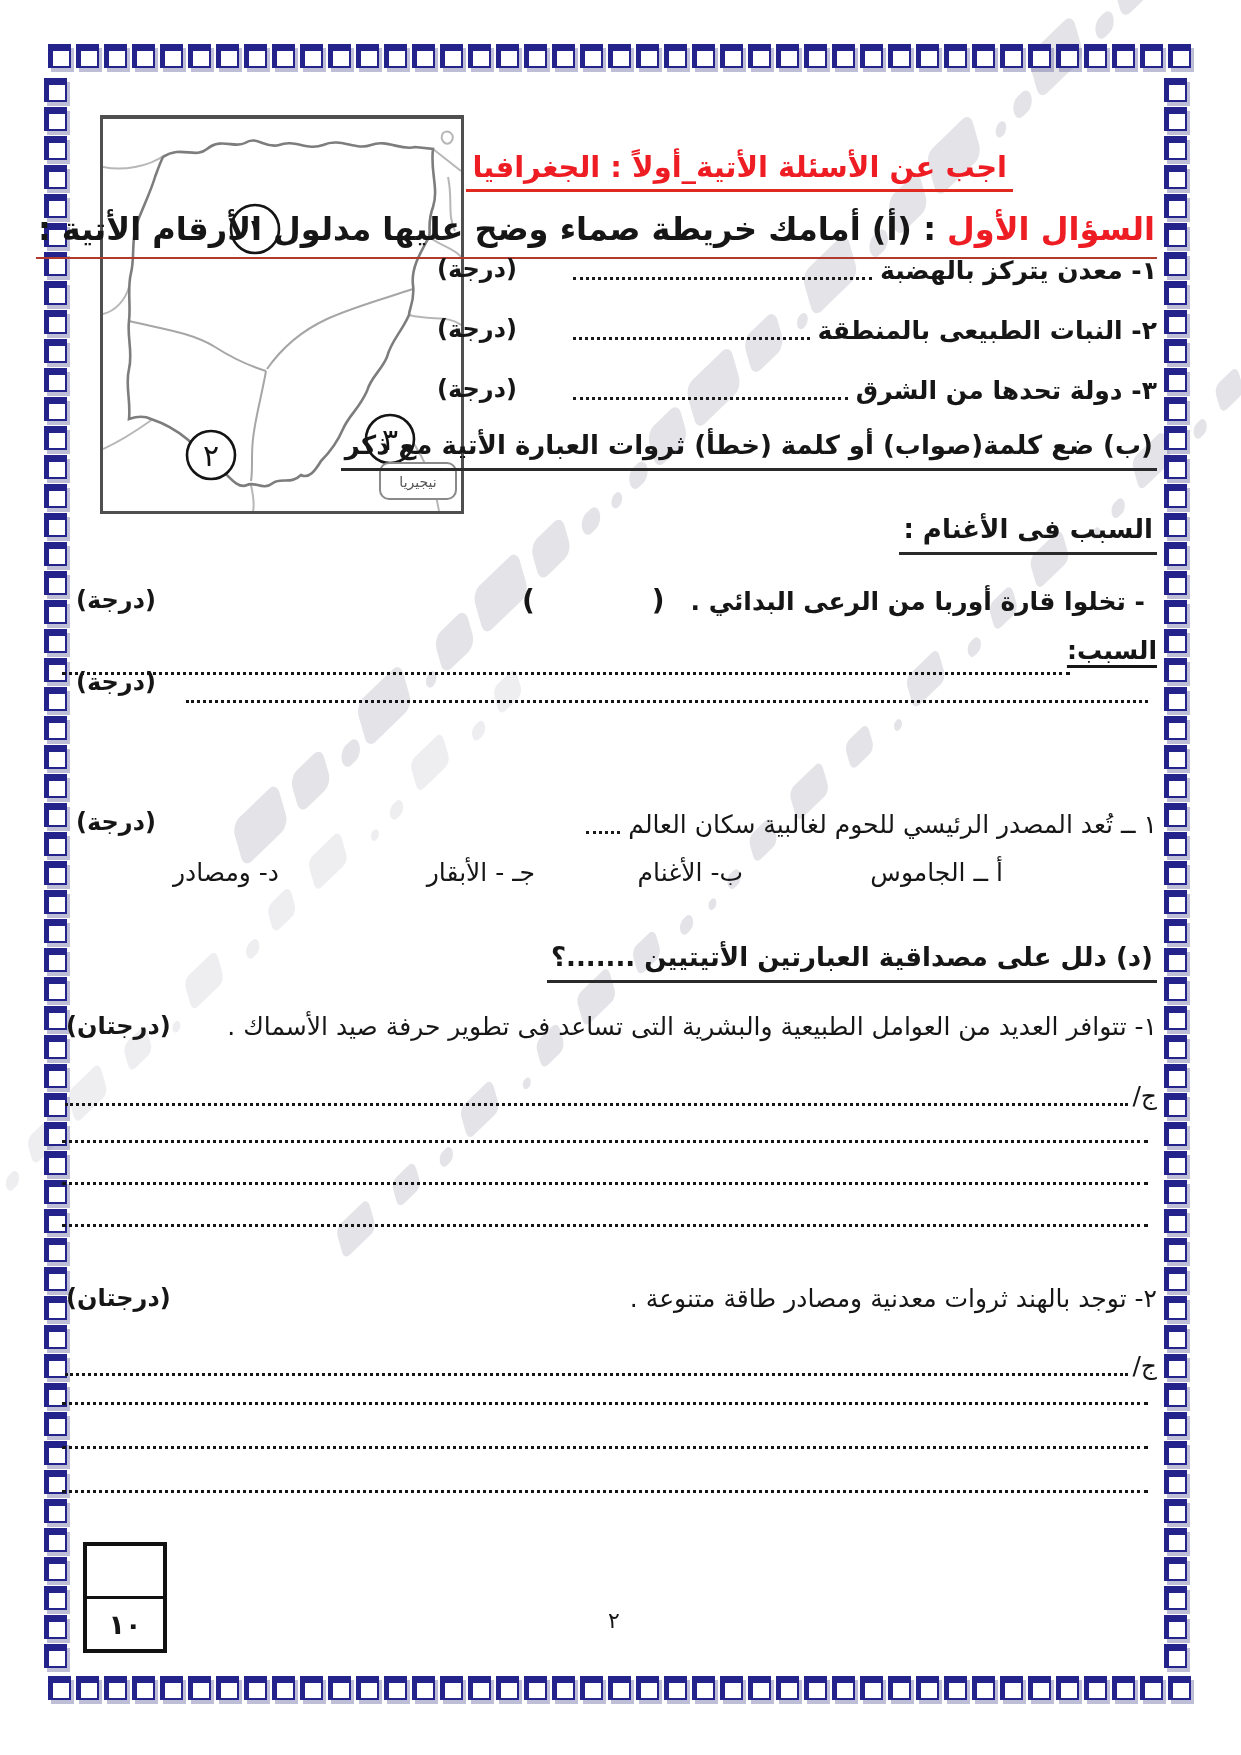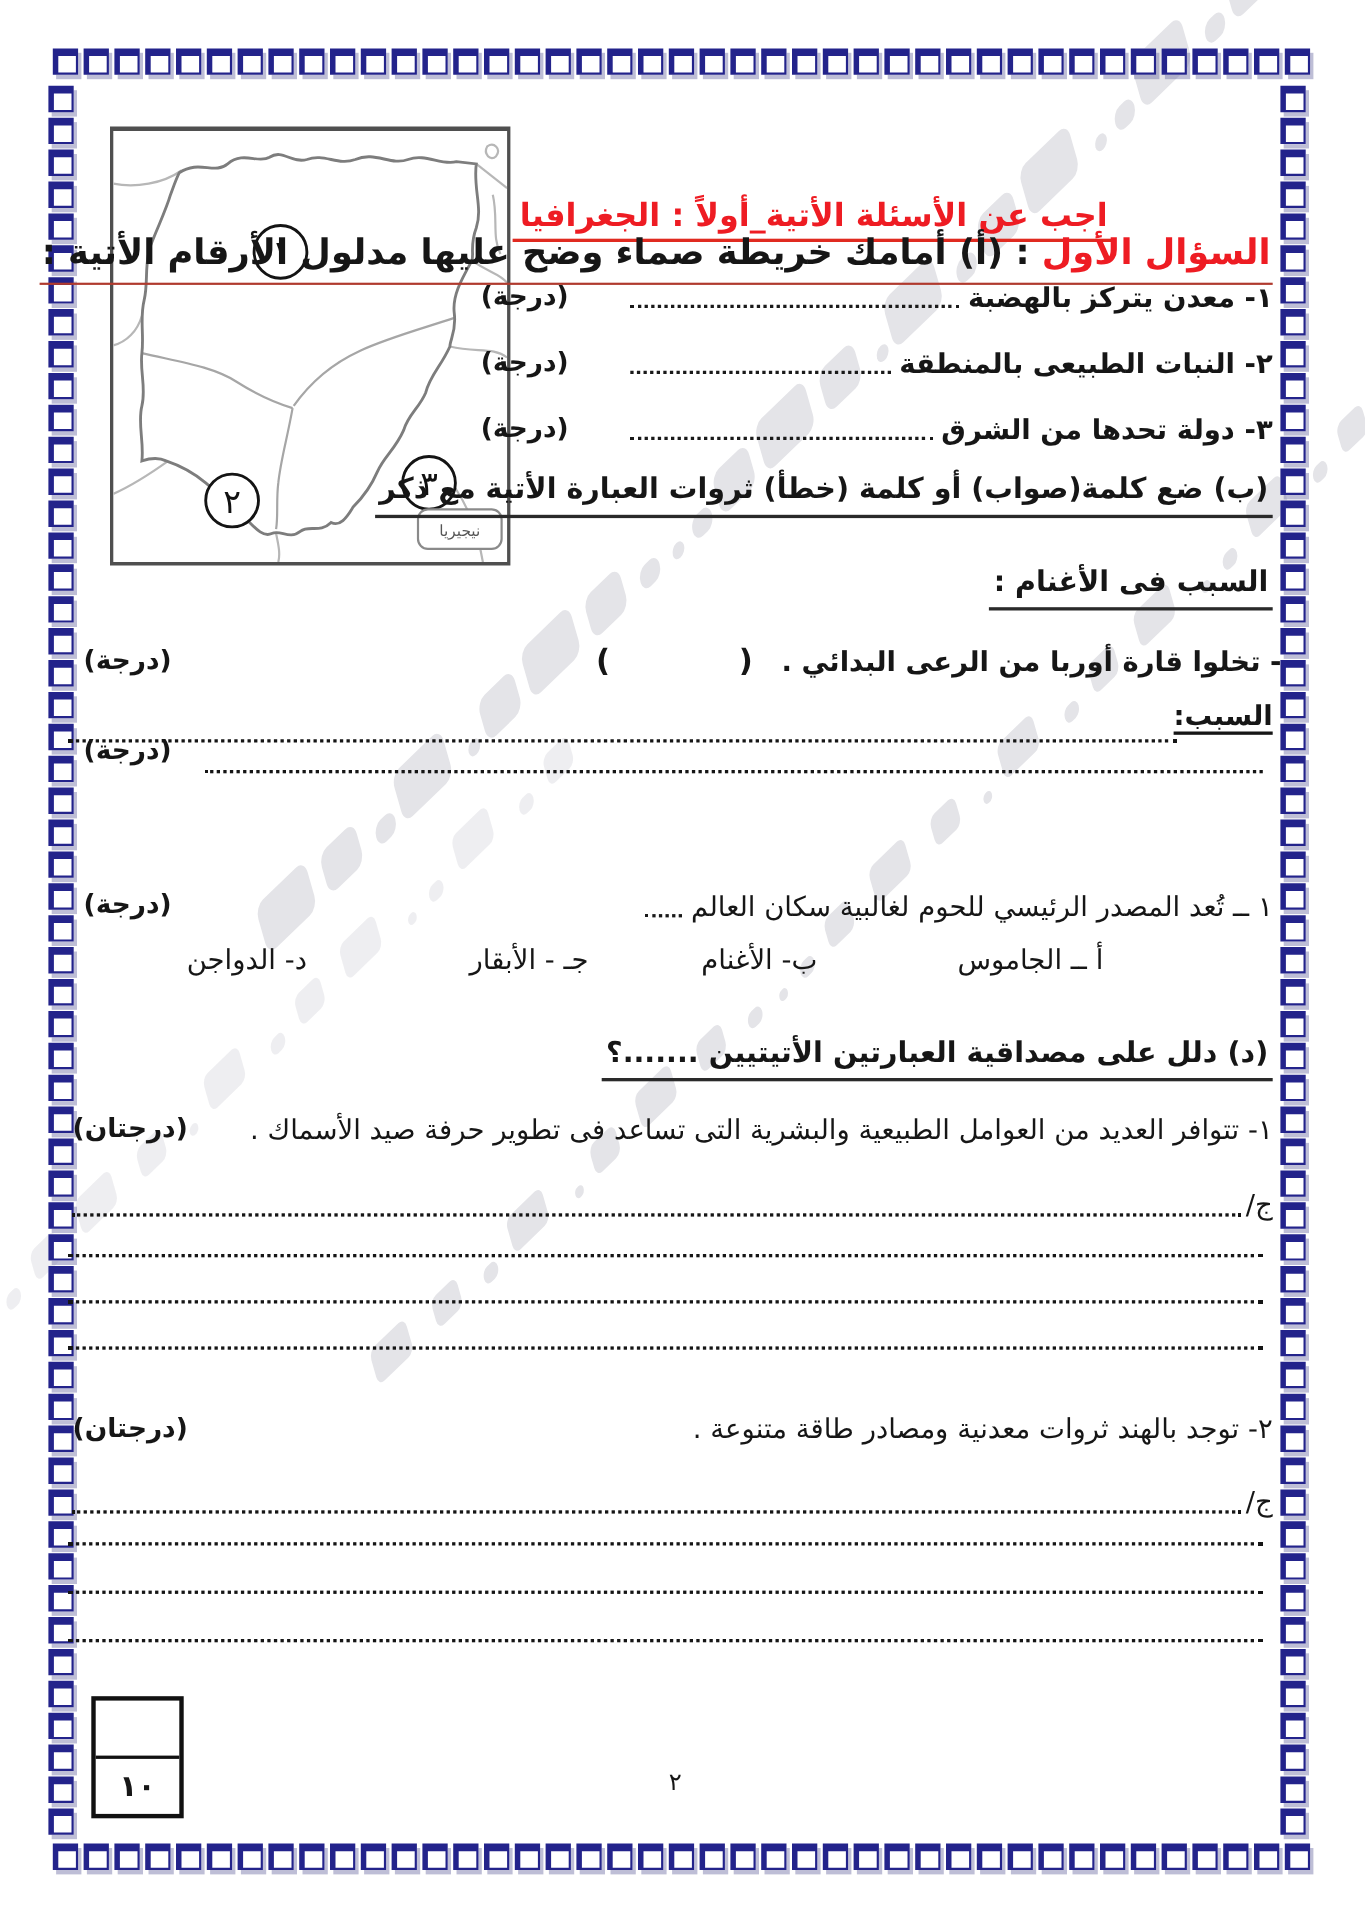--- a/index.html
+++ b/index.html
@@ -29,21 +29,21 @@
 
   
   .map-box{position:absolute;left:100px;top:115px;width:358px;height:392px;background:#fff;
            border:3px solid #4f4f4f;border-top-width:4px;}
   .map-box svg{display:block;width:100%;height:100%;}
 
   
   .abs{position:absolute;}
   .red{color:#ee1c23;}
   .main-title{font-size:29px;font-weight:bold;color:#ee1c23;border-bottom:3px solid #e02a20;
-              padding:0 6px 5px;margin-top:28px;}
+              padding:0 6px 5px;}
   .q1-header{font-size:32px;font-weight:bold;border-bottom:2.5px solid #b03a2e;padding:0 2px 9px;}
   .hline{font-size:26px;font-weight:bold;border-bottom:3px solid #2a2a2a;padding:0 4px 8px;}
   .item-row{display:flex;align-items:flex-end;font-size:25px;font-weight:bold;}
   .item-row .dots{flex:1 1 auto;border-bottom:3.5px dotted #1a1a1a;margin:0 8px 5px 4px;height:1em;}
   .mark{font-size:24px;font-weight:bold;white-space:nowrap;}
   .stmt{font-size:25px;font-weight:bold;}
   .paren-pair{direction:ltr;unicode-bidi:bidi-override;white-space:pre;font-size:28px;
               font-weight:bold;margin-right:26px;}
   .reason-label{font-size:25px;font-weight:bold;text-decoration:underline;
                 text-decoration-thickness:2.5px;text-underline-offset:6px;}
@@ -402,42 +402,42 @@
 
   <div class="abs item-row" style="right:84px;top:372px;width:588px;">
     <span>٣- دولة تحدها من الشرق</span>
     <span class="dots"></span>
   </div>
   <div class="abs mark" style="left:437px;top:375px;">(درجة)</div>
 
   <div class="abs hline" style="right:84px;top:430px;">(ب) ضع كلمة(صواب) أو كلمة (خطأ) ثروات العبارة الأتية مع ذكر</div>
   <div class="abs hline" style="right:84px;top:514px;">السبب فى الأغنام :</div>
 
-  <div class="abs stmt" style="right:76px;top:584px;">
+  <div class="abs stmt" style="right:96px;top:584px;">
     <span>- تخلوا قارة أوربا من الرعى البدائي .</span><span class="paren-pair">(            )</span>
   </div>
   <div class="abs mark" style="left:76px;top:586px;">(درجة)</div>
 
   <div class="abs reason-label" style="right:84px;top:636px;">السبب:</div>
   <div class="dotline" style="left:62px;top:672px;width:1008px;"></div>
 
   <div class="abs mark" style="left:76px;top:668px;">(درجة)</div>
   <div class="dotline" style="left:186px;top:700px;width:962px;"></div>
 
 
   <div class="abs item-row" style="right:84px;top:806px;width:575px;font-weight:400;">
     <span class="body-q">١ ــ تُعد المصدر الرئيسي للحوم لغالبية سكان العالم</span>
     <span class="dots"></span>
   </div>
   <div class="abs mark" style="left:76px;top:808px;">(درجة)</div>
 
   <div class="abs option" style="right:238px;top:858px;">أ ــ الجاموس</div>
   <div class="abs option" style="right:498px;top:858px;">ب- الأغنام</div>
   <div class="abs option" style="right:706px;top:858px;">جـ - الأبقار</div>
-  <div class="abs option" style="right:962px;top:858px;">د- الدواجن</div>
+  <div class="abs option" style="right:962px;top:858px;">د- ومصادر</div>
 
   <div class="abs hline" style="right:84px;top:942px;">(د) دلل على مصداقية العبارتين الأتيتيين .......؟</div>
 
   <div class="abs body-q" style="right:84px;top:1012px;">١- تتوافر العديد من العوامل الطبيعية والبشرية التى تساعد فى تطوير حرفة صيد الأسماك .</div>
   <div class="abs mark" style="left:66px;top:1012px;">(درجتان)</div>
 
   <div class="abs ans-row" style="right:84px;top:1078px;width:1094px;">
     <span>ج/</span>
     <span class="dots"></span>
   </div>

